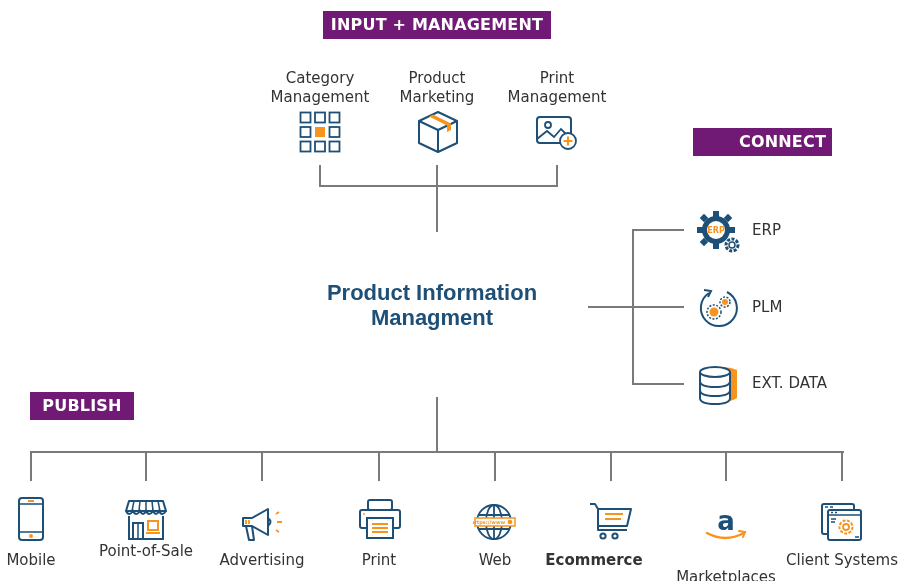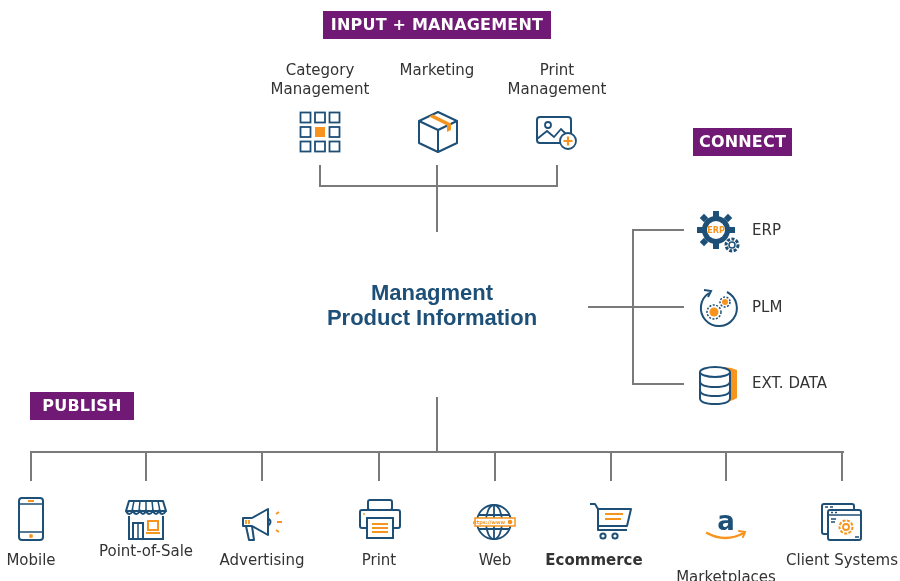--- a/index.html
+++ b/index.html
@@ -5,39 +5,40 @@
   html, body { margin: 0; padding: 0; background: #ffffff; }
   body { width: 900px; height: 581px; position: relative; overflow: hidden;
          font-family: "DejaVu Sans", sans-serif; color: #333333; }
   .badge { position: absolute; background: #701a75; color: #ffffff; font-weight: bold;
            font-size: 16px; letter-spacing: 0.2px; text-align: center; line-height: 28px; height: 28px;
            font-family: "DejaVu Sans", sans-serif; }
   .line { position: absolute; background: #7a7a7a; }
   .hline { height: 2px; }
   .vline { width: 2px; }
   .label { position: absolute; font-size: 15px; color: #333333; text-align: center; white-space: nowrap; line-height: 19px; }
-  .top-label { width: 120px; }
+  .top-label { width: 120px; margin-top: 8px; }
   .icon { position: absolute; }
   .icon svg { display: block; }
   .title { position: absolute; left: 287px; top: 280px; width: 290px; text-align: center;
            font-family: "Liberation Sans", sans-serif; font-weight: bold; font-size: 22px;
            color: #1d4f77; line-height: 25px; }
   .conn-label { position: absolute; font-size: 15px; color: #333333; white-space: nowrap; }
   .pub-label { position: absolute; font-size: 15px; color: #333333; text-align: center; width: 130px; white-space: nowrap; }
 </style>
 </head>
 <body>
 
 <div class="badge" style="left:323px; top:11px; width:228px;">INPUT + MANAGEMENT</div>
 
 <div class="label top-label" style="left:260px; top:61px;">
   <div>Category</div>
   <div>Management</div>
 </div>
 <div class="label top-label" style="left:377px; top:61px;">
+  <div>Product</div>
   <div>Marketing</div>
 </div>
 <div class="label top-label" style="left:497px; top:61px;">
   <div>Print</div>
   <div>Management</div>
 </div>
 
 <div class="icon" style="left:299px; top:111px;">
   <svg width="42" height="42" viewBox="0 0 42 42">
     <g fill="none" stroke="#1d4f77" stroke-width="1.8">
@@ -71,25 +72,25 @@
     <path d="M33 21.5 V30.5 M28.5 26 H37.5" stroke="#f7941d" stroke-width="2.2"></path>
   </svg>
 </div>
 
 <div class="line vline" style="left:319px; top:165px; height:22px;"></div>
 <div class="line vline" style="left:436px; top:165px; height:67px;"></div>
 <div class="line vline" style="left:556px; top:165px; height:22px;"></div>
 <div class="line hline" style="left:319px; top:185px; width:239px;"></div>
 
 <div class="title">
+  <div>Product Information</div>
   <div>Managment</div>
-  <div>Product Information</div>
-</div>
-
-<div class="badge" style="left:693px; top:128px; width:99px;">CONNECT</div>
+</div>
+
+<div class="badge" style="left:693px; top:128px; width:99px;padding-left:40px;">CONNECT</div>
 
 <div class="line hline" style="left:588px; top:306px; width:46px;"></div>
 <div class="line vline" style="left:632px; top:229px; height:156px;"></div>
 <div class="line hline" style="left:632px; top:229px; width:52px;"></div>
 <div class="line hline" style="left:632px; top:306px; width:52px;"></div>
 <div class="line hline" style="left:632px; top:383px; width:52px;"></div>
 
 <div class="icon" style="left:697px; top:210px;">
   <svg width="44" height="44" viewBox="0 0 44 44">
     <g fill="#1d4f77">

